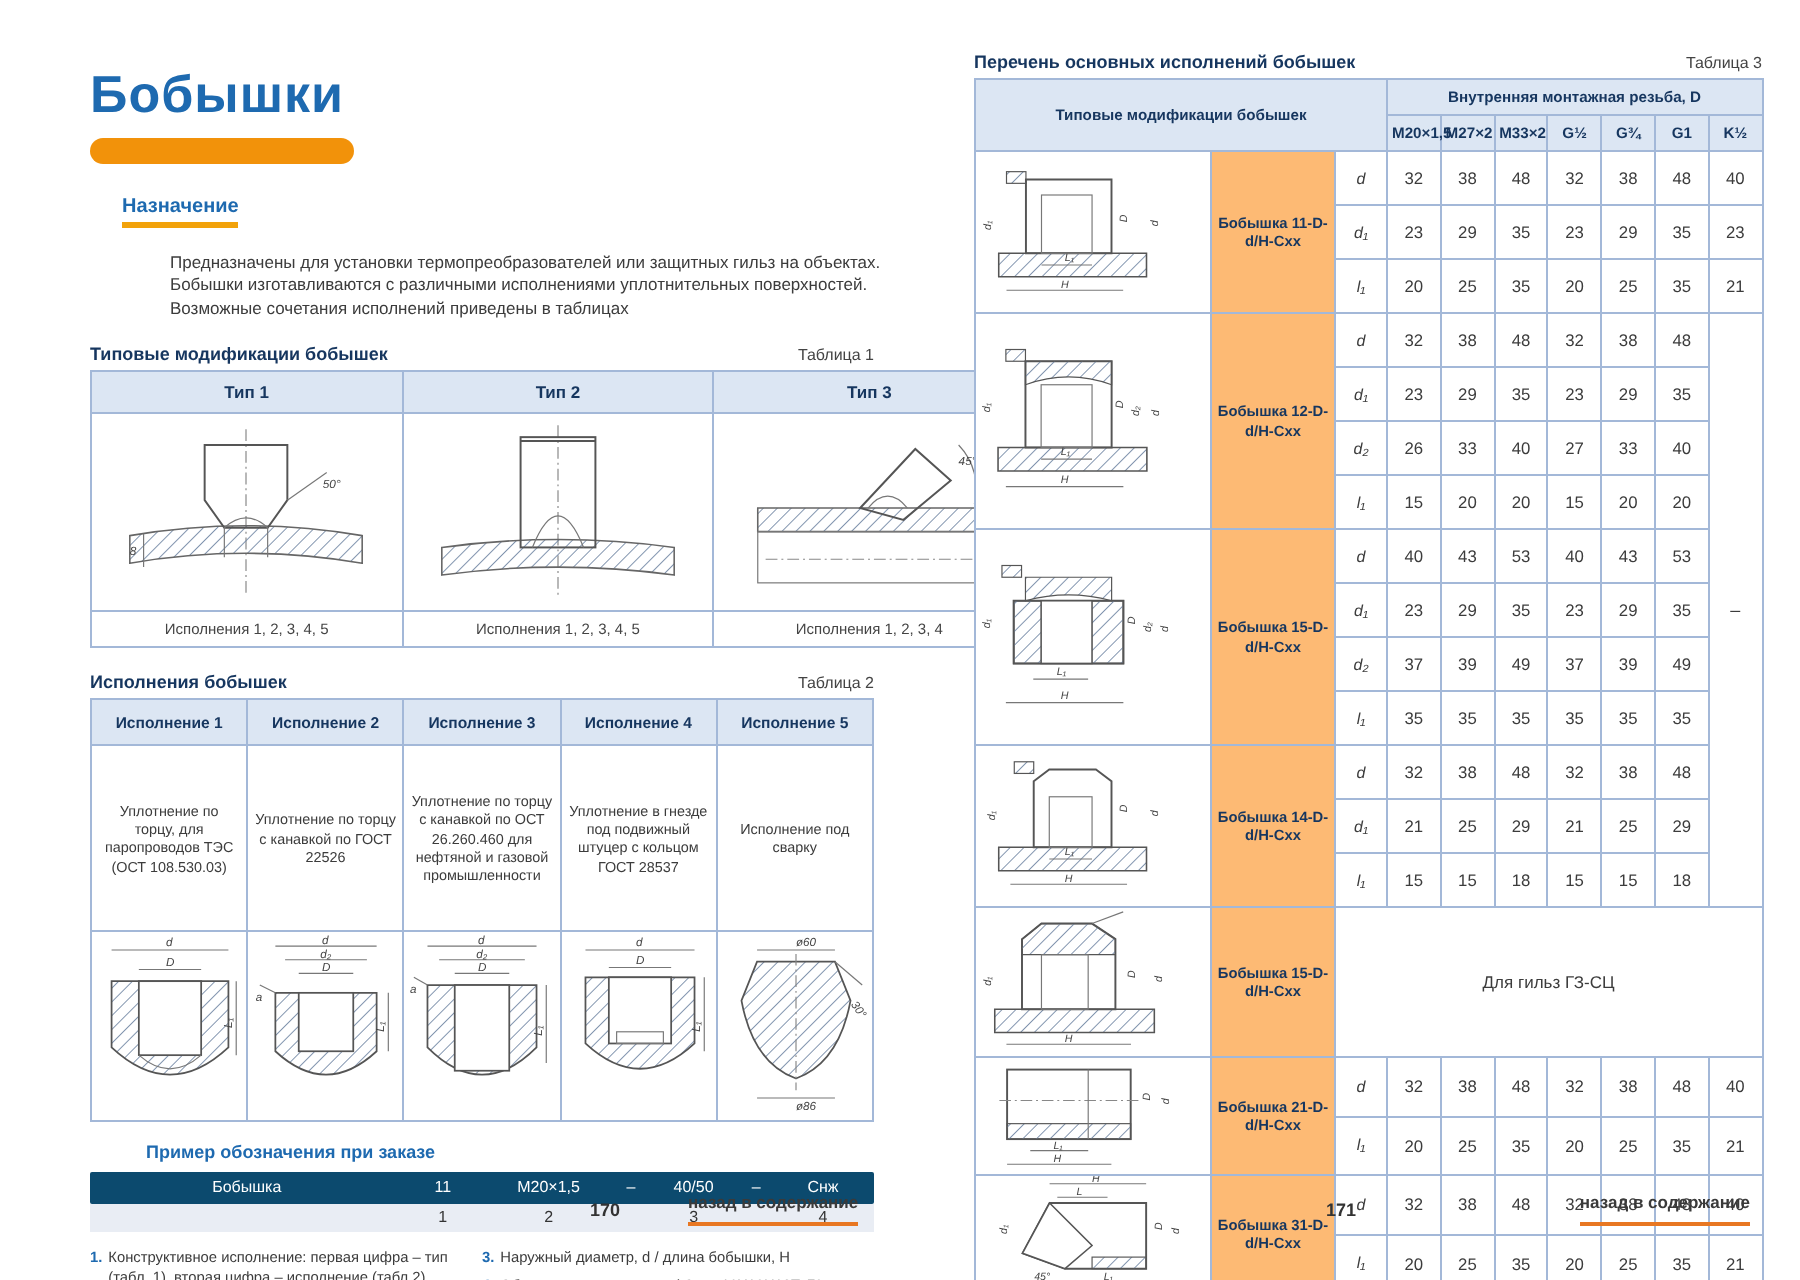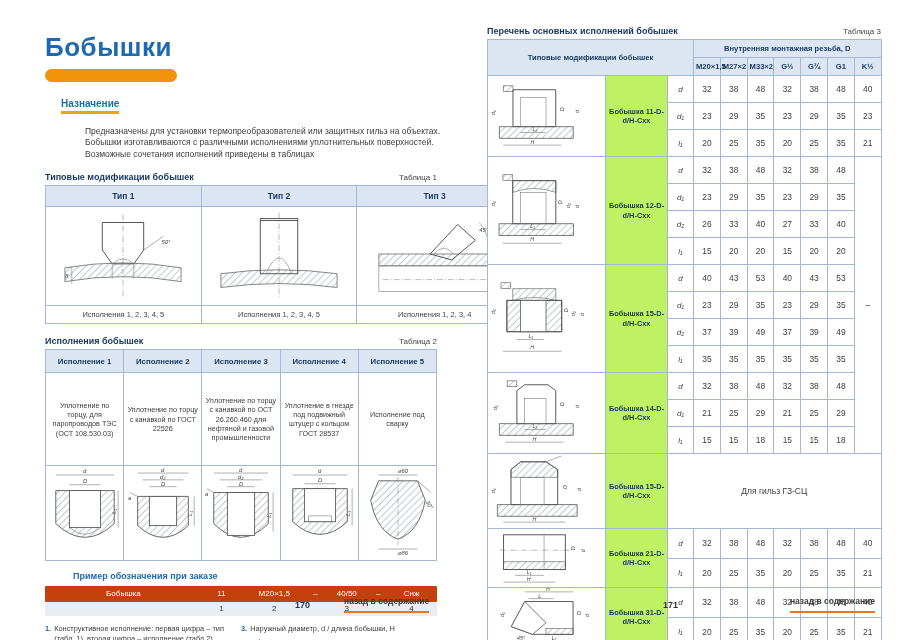--- a/index.html
+++ b/index.html
@@ -27,40 +27,40 @@
   #t1 .draw-cell{height:96px;background:#fff;}
   #t1 .foot{height:15px;font-size:7.5px;background:#fff;color:#444;}
 
   #t2{width:392px;margin-top:2px;}
   #t2 th{height:20px;font-size:7.8px;}
   #t2 .desc{height:88px;font-size:7.2px;line-height:1.3;background:#fff;padding:2px 3px;vertical-align:middle;}
   #t2 .draw-cell{height:92px;background:#fff;}
 
   
   .order-h{margin-top:10px;font-size:9px;font-weight:bold;color:#1e6ab0;padding-left:28px;}
-  .order-bar{margin-top:5px;display:flex;background:#c2410c;color:#fff;font-size:8px;height:16px;line-height:16px;border-radius:1px;}
+  .order-bar{margin-top:5px;display:flex;background:#0c4a6e;color:#fff;font-size:8px;height:16px;line-height:16px;border-radius:1px;}
   .order-idx{display:flex;background:#e9edf4;color:#333;font-size:8px;height:14px;line-height:14px;}
   .oc{text-align:center;}
   .oc.product{width:40%;}
   .oc.w1{width:10%;} .oc.w2{width:17%;} .oc.sep{width:4%;} .oc.w3{width:12%;} .oc.w4{width:13%;}
   .notes{display:grid;grid-template-columns:190px 195px;gap:0 6px;margin-top:8px;}
   .note{display:flex;font-size:7.4px;line-height:1.3;margin-bottom:4px;}
   .note .n{color:#1e6ab0;font-weight:bold;margin-right:3px;}
 
   .pfooter{position:absolute;bottom:27px;left:0;width:100%;display:flex;align-items:center;}
   .pnum{font-size:9px;font-weight:bold;color:#333;}
   .back-link{font-size:8.5px;font-weight:bold;color:#3a3a3a;border-bottom:2px solid #e87722;padding-bottom:5px;cursor:pointer;}
   #pageL .pnum{margin-left:250px;} #pageL .back-link{margin-left:34px;}
   #pageR .pnum{margin-left:176px;} #pageR .back-link{margin-left:auto;margin-right:6px;}
 
   
   #t3{width:394px;margin-top:3px;}
   #t3 td,#t3 th{border:1px solid #a3b8d8;}
   #t3 th{height:15px;font-size:7.6px;}
-  #t3 .name{font-size:7.4px;font-weight:bold;color:#16365f;background:#bef264;line-height:1.25;margin-left:48px;}
+  #t3 .name{font-size:7.4px;font-weight:bold;color:#16365f;background:#fdba74;line-height:1.25;margin-left:48px;}
   #t3 .p{font-size:8px;font-style:italic;background:#fff;}
   #t3 .v{font-size:8.4px;background:#fff;height:24px;}
   #t3 .draw-cell{background:#fff;padding:0;}
   #t3 .dash{background:#fff;font-size:9px;}
   #t3 .span-text{background:#fff;font-size:8.5px;}
 
   
   .dim{font-size:6px;fill:#444;font-style:italic;font-family:"Liberation Sans",sans-serif;}
   .dim2{font-size:5.5px;fill:#444;font-style:italic;font-family:"Liberation Sans",sans-serif;}
   svg .ln{stroke:#555;stroke-width:1;fill:none;}

